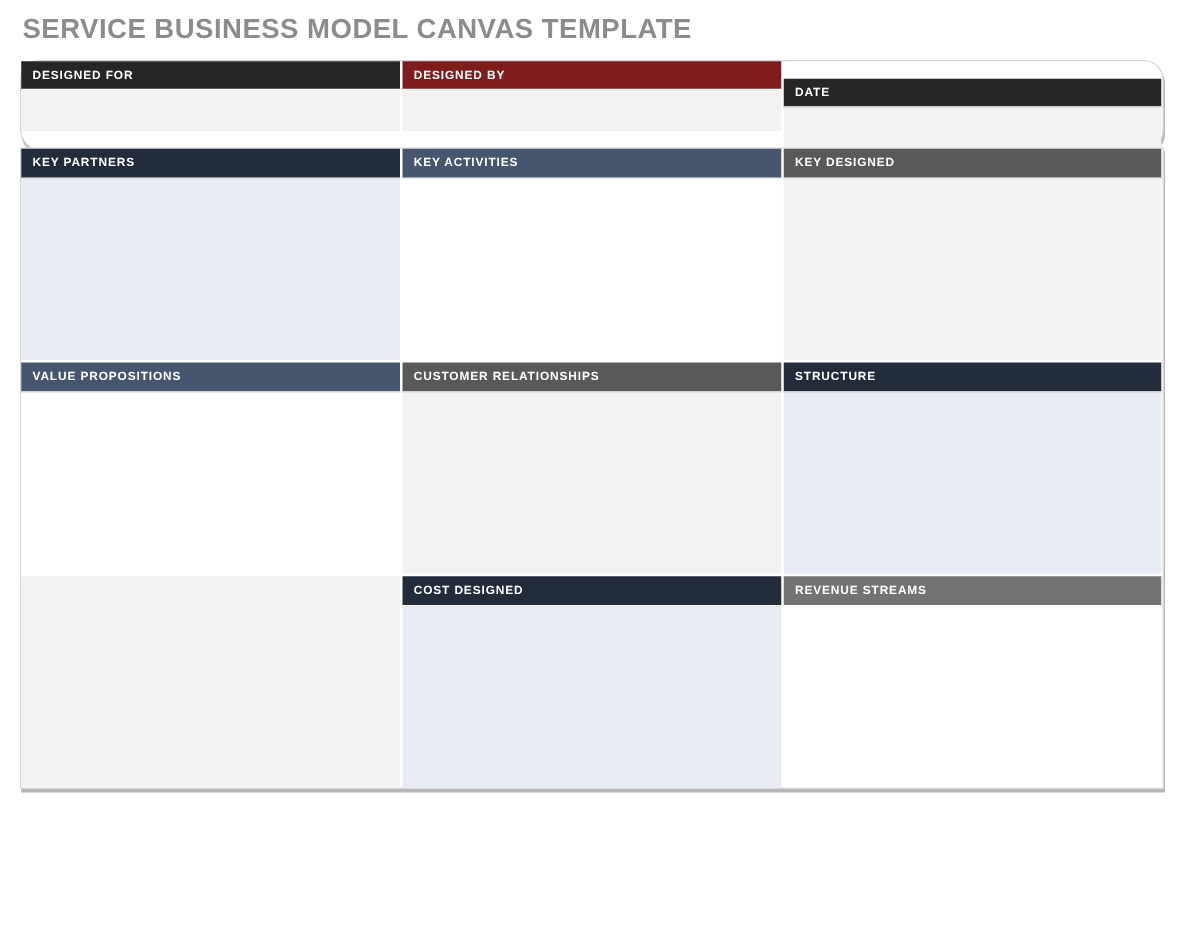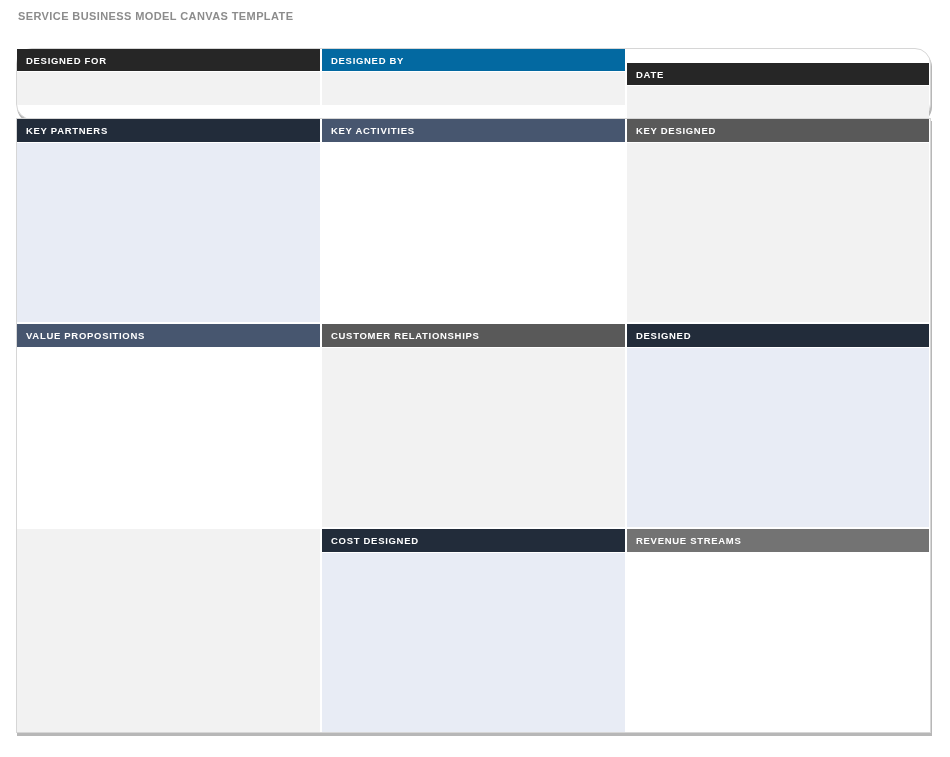--- a/index.html
+++ b/index.html
@@ -3,21 +3,21 @@
 <meta charset="utf-8">
 <style>
   * { margin: 0; padding: 0; box-sizing: border-box; }
   html, body { width: 950px; height: 757px; background: #ffffff; overflow: hidden; }
   body { font-family: "Liberation Sans", sans-serif; position: relative; }
 
   .page-title {
     position: absolute;
     left: 18px;
     top: 10px;
-    font-size: 11px;
+    font-size: 22px;
     font-weight: bold;
     letter-spacing: 0.4px;
     color: #8c8c8c;
   }
 
   
   .tbl {
     position: absolute;
     left: 16px;
     width: 915px;
@@ -45,36 +45,36 @@
   
   .info-table { top: 48px; border-radius: 16px; }
   .info-col { display: flex; flex-direction: column; }
   .info-body {
     height: 33px;
     background: #f2f2f2;
   }
 
   
   .canvas-grid { top: 118px; }
-  .canvas-cell { display: flex; flex-direction: column; height: 203px; }
+  .canvas-cell { display: flex; flex-direction: column; height: 169px; }
   .canvas-cell .cell-header { height: 24px; }
   .cell-body { flex: 1; }
 </style>
 </head>
 <body>
 
 <h1 class="page-title">SERVICE BUSINESS MODEL CANVAS TEMPLATE</h1>
 
 <div class="tbl info-table">
   <div class="info-col">
     <div class="cell-header" style="background-color: rgb(38, 38, 38);">DESIGNED FOR</div>
     <div class="info-body" style="background-color: rgb(242, 242, 242);"></div>
   </div>
   <div class="info-col">
-    <div class="cell-header" style="background-color: #0369a1;">DESIGNED BY</div>
+    <div class="cell-header" style="background-color: #7f1d1d;">DESIGNED BY</div>
     <div class="info-body" style="background-color: rgb(242, 242, 242);"></div>
   </div>
   <div class="info-col">
     <div class="cell-header" style="background-color: rgb(38, 38, 38); margin-top: 14px;">DATE</div>
     <div class="info-body" style="background-color: rgb(242, 242, 242);"></div>
   </div>
 </div>
 
 <div class="tbl canvas-grid">
 
@@ -97,21 +97,21 @@
     <div class="cell-header" style="background-color: rgb(71, 86, 111);">VALUE PROPOSITIONS</div>
     <div class="cell-body" style="background-color: rgb(255, 255, 255);"></div>
   </div>
 
   <div class="canvas-cell">
     <div class="cell-header" style="background-color: rgb(89, 89, 89); text-align: center;">CUSTOMER RELATIONSHIPS</div>
     <div class="cell-body" style="background-color: rgb(242, 242, 242);"></div>
   </div>
 
   <div class="canvas-cell">
-    <div class="cell-header" style="background-color: rgb(34, 44, 58);">DESIGNED</div>
+    <div class="cell-header" style="background-color: rgb(34, 44, 58);">STRUCTURE</div>
     <div class="cell-body" style="background-color: rgb(232, 236, 245);"></div>
   </div>
 
   <div class="canvas-cell">
     <div class="cell-body" style="background-color: rgb(242, 242, 242);"></div>
   </div>
 
   <div class="canvas-cell">
     <div class="cell-header" style="background-color: rgb(34, 44, 58);">COST DESIGNED</div>
     <div class="cell-body" style="background-color: rgb(232, 236, 245);"></div>

